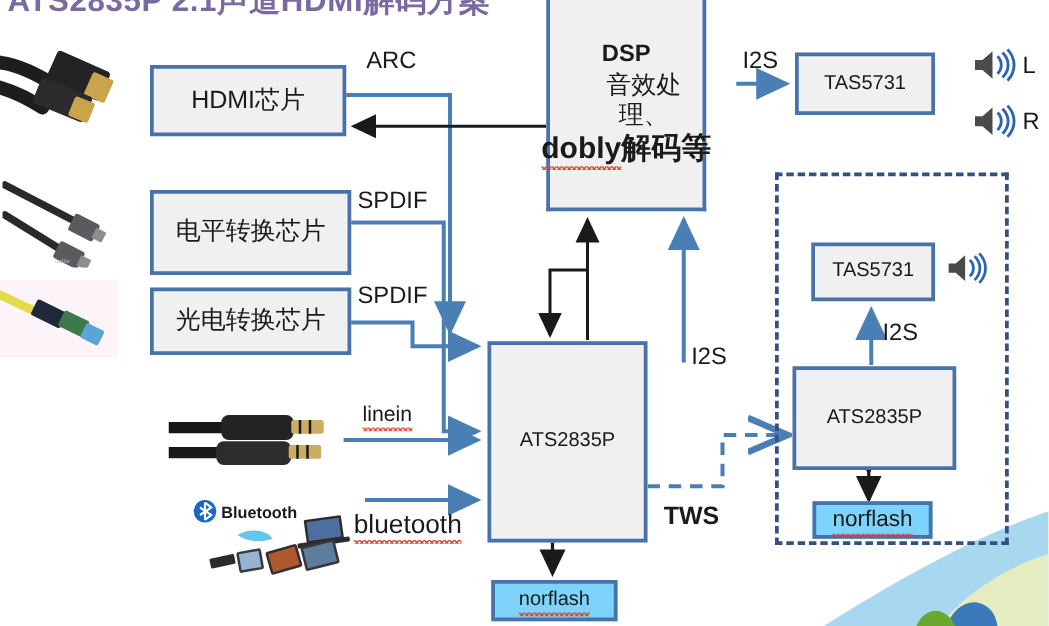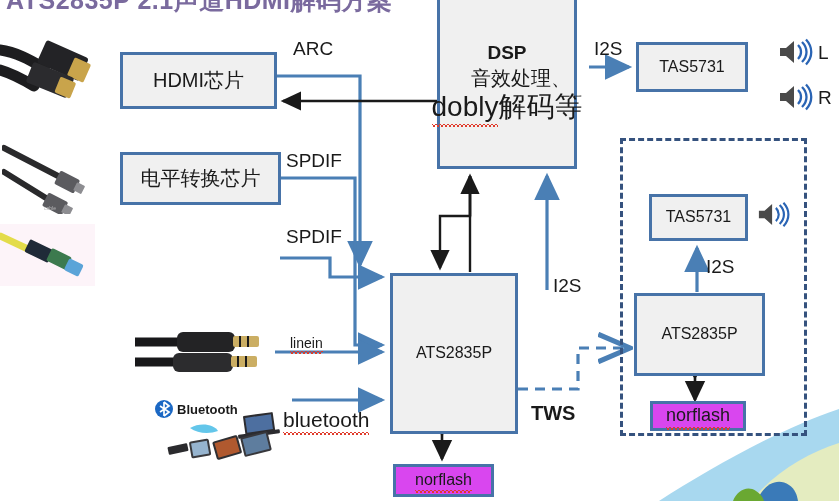--- a/index.html
+++ b/index.html
@@ -29,21 +29,21 @@
   
   .blk {
     position: absolute;
     background: #f0f0f0;
     border: 3px solid #4773a8;
     display: flex; align-items: center; justify-content: center;
     text-align: center;
     color: #1a1a1a;
     line-height: 1.18;
   }
-  .blk.white { background: #d946ef; }
+  .blk.white { background: #7dd3fc; }
 
   
   .t-cn   { font-size: 20px; }
   .t-lat  { font-size: 16px; }
   .t-small{ font-size: 18px; }
 
   
   .squig {
     position: relative; display: inline-block;
   }
@@ -253,29 +253,32 @@
         <rect x="90" y="36" width="28" height="20" rx="2" fill="#37373b" transform="rotate(-14 104 46)"></rect>
         <rect x="92" y="38" width="24" height="16" fill="#5e7d9e" transform="rotate(-14 104 46)"></rect>
       </g>
     </svg>
   </div>
 
   <div class="blk t-cn" style="left:120px; top:52px; width:157px; height:57px;">
     <span>HDMI芯片</span>
   </div>
 
-  <div class="blk t-cn" style="left:120px; top:152px; width:161px; height:53px;">
+  <div class="blk t-cn" style="left:120px; top:152px; width:161px; height:68px;">
     <span>电平转换芯片</span>
   </div>
 
-
-  <div class="blk" style="left:437px; top:0px; width:140px; height:169px; border-top:none; flex-direction:column; justify-content:center;">
+  <div class="blk t-cn" style="left:120px; top:230px; width:161px; height:54px;">
+    <span>光电转换芯片</span>
+  </div>
+
+  <div class="blk" style="left:437px; top:0px; width:128px; height:169px; border-top:none; flex-direction:column; justify-content:center;">
     <div style="font-size:19px; font-weight:bold; margin-bottom:2px;">DSP</div>
     <div style="font-size:20px;margin-left:28px;">音效处理、</div>
-    <div style="font-size:28px; white-space:nowrap;">
+    <div style="font-size:24px; white-space:nowrap;font-weight:bold;">
       <span class="squig">dobly</span><span>解码等</span>
     </div>
   </div>
 
   <div class="blk t-lat" style="left:636px; top:42px; width:112px; height:50px;">
     <span>TAS5731</span>
   </div>
 
   <div class="blk t-lat" style="left:390px; top:273px; width:128px; height:161px;">
     <span>ATS2835P</span>
@@ -327,21 +330,21 @@
       <path d="M28,1.5 C35,9 35,19 28,26.5" stroke="#2a64b4" stroke-width="2.3" fill="none"></path>
     </svg>
   </div>
 
   <div class="lbl" style="left:293px; top:38px;">ARC</div>
 
   <div class="lbl" style="left:286px; top:150px;">SPDIF</div>
 
   <div class="lbl" style="left:286px; top:226px;">SPDIF</div>
 
-  <div class="lbl plain" style="left:290px; top:335px; font-size:14px;">
+  <div class="lbl plain" style="left:290px; top:322px; font-size:17px;">
     <span class="squig">linein</span>
   </div>
 
   <div class="lbl plain" style="left:283px; top:408px; font-size:21px;">
     <span class="squig">bluetooth</span>
   </div>
 
   <div class="lbl" style="left:594px; top:38px;">I2S</div>
 
   <div class="lbl" style="left:553px; top:275px;">I2S</div>

